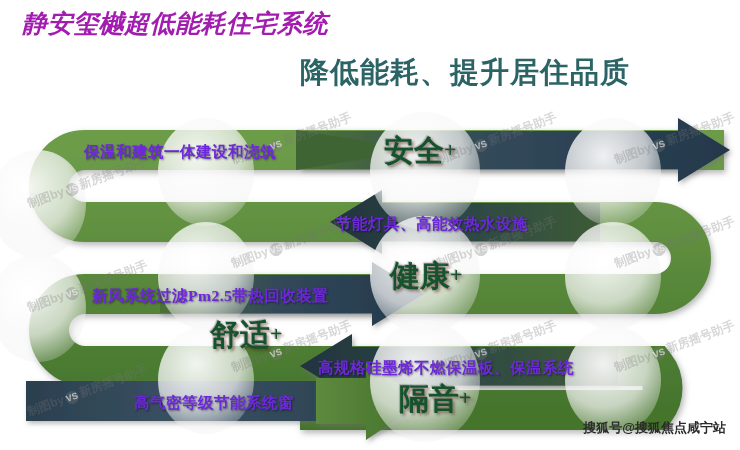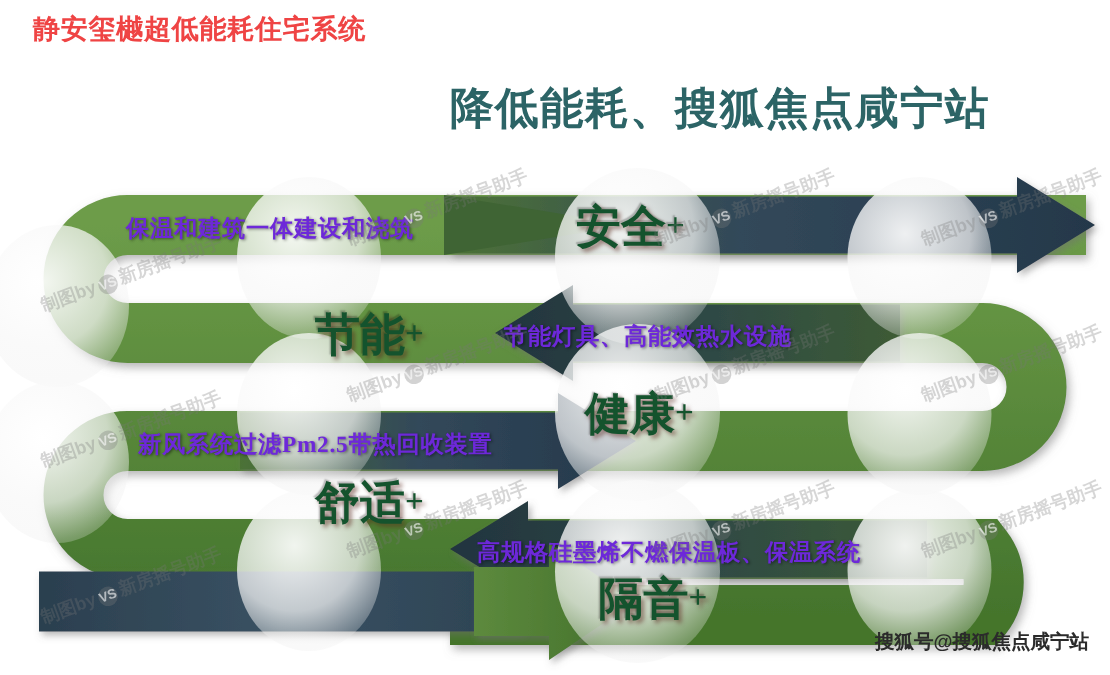--- a/index.html
+++ b/index.html
@@ -14,26 +14,27 @@
     position: relative;
     width: 740px; height: 450px;
     background: #ffffff;
     overflow: hidden;
   }
 
   
   #title-main {
     position: absolute;
     left: 22px; top: 7px;
-    font-size: 18px;
+    font-size: 25px;
     font-weight: 700;
     letter-spacing: 0.5px;
-    color: #ef4444;
+    color: #a21caf;
     white-space: nowrap;
     text-shadow: 1px 1px 0 rgba(255,255,255,0.65);
+    font-style: italic;
   }
   #title-sub {
     position: absolute;
     left: 300px; top: 53px;
     font-size: 29px;
     font-weight: 700;
     letter-spacing: 1px;
     color: #2c6466;
     white-space: nowrap;
     text-shadow: 1px 1px 0 rgba(255,255,255,0.65);
@@ -118,21 +119,21 @@
     white-space: nowrap;
     margin-left: 40px;
   }
 </style>
 </head>
 <body>
 
 <div id="stage">
 
   <div id="title-main">静安玺樾超低能耗住宅系统</div>
-  <div id="title-sub">降低能耗、搜狐焦点咸宁站</div>
+  <div id="title-sub">降低能耗、提升居住品质</div>
 
   <svg id="diagram" viewBox="0 0 740 450">
     <defs>
 
       <linearGradient id="gradGreenH" x1="0" y1="0" x2="1" y2="0">
         <stop offset="0%" stop-color="#6f9f4b"></stop>
         <stop offset="55%" stop-color="#4f7f33"></stop>
         <stop offset="100%" stop-color="#3f6f2a"></stop>
       </linearGradient>
       <linearGradient id="gradGreenV" x1="0" y1="0" x2="0" y2="1">
@@ -252,26 +253,24 @@
   <div class="wm-blob" style="left:565px; top:222px; width:96px; height:108px;"></div>
   <div class="wm-blob" style="left:-10px;  top:254px; width:96px; height:108px;"></div>
   <div class="wm-blob" style="left:158px; top:326px; width:96px; height:108px;"></div>
   <div class="wm-blob" style="left:370px; top:320px; width:110px; height:122px;"></div>
   <div class="wm-blob" style="left:565px; top:326px; width:96px; height:108px;"></div>
 
   <div class="desc-label" style="left:84px; top:142px;">保温和建筑一体建设和浇筑</div>
   <div class="desc-label" style="left:336px; top:214px;">节能灯具、高能效热水设施</div>
   <div class="desc-label" style="left:92px; top:286px;">新风系统过滤Pm2.5带热回收装置</div>
   <div class="desc-label" style="left:318px; top:358px;">高规格硅墨烯不燃保温板、保温系统</div>
+  <div class="desc-label" style="left:134px; top:393px;">高气密等级节能系统窗</div>
 
   <div class="stage-label" style="left:384px; top:131px;">
     <span>安全</span><span class="plus">+</span>
-  </div>
-  <div class="stage-label" style="left:210px; top:203px;">
-    <span>节能</span><span class="plus">+</span>
   </div>
   <div class="stage-label" style="left:210px; top:315px;">
     <span>舒适</span><span class="plus">+</span>
   </div>
   <div class="stage-label" style="left:390px; top:256px;">
     <span>健康</span><span class="plus">+</span>
   </div>
   <div class="stage-label" style="left:375px; top:379px;padding-left:24px;">
     <span>隔音</span><span class="plus">+</span>
   </div>

